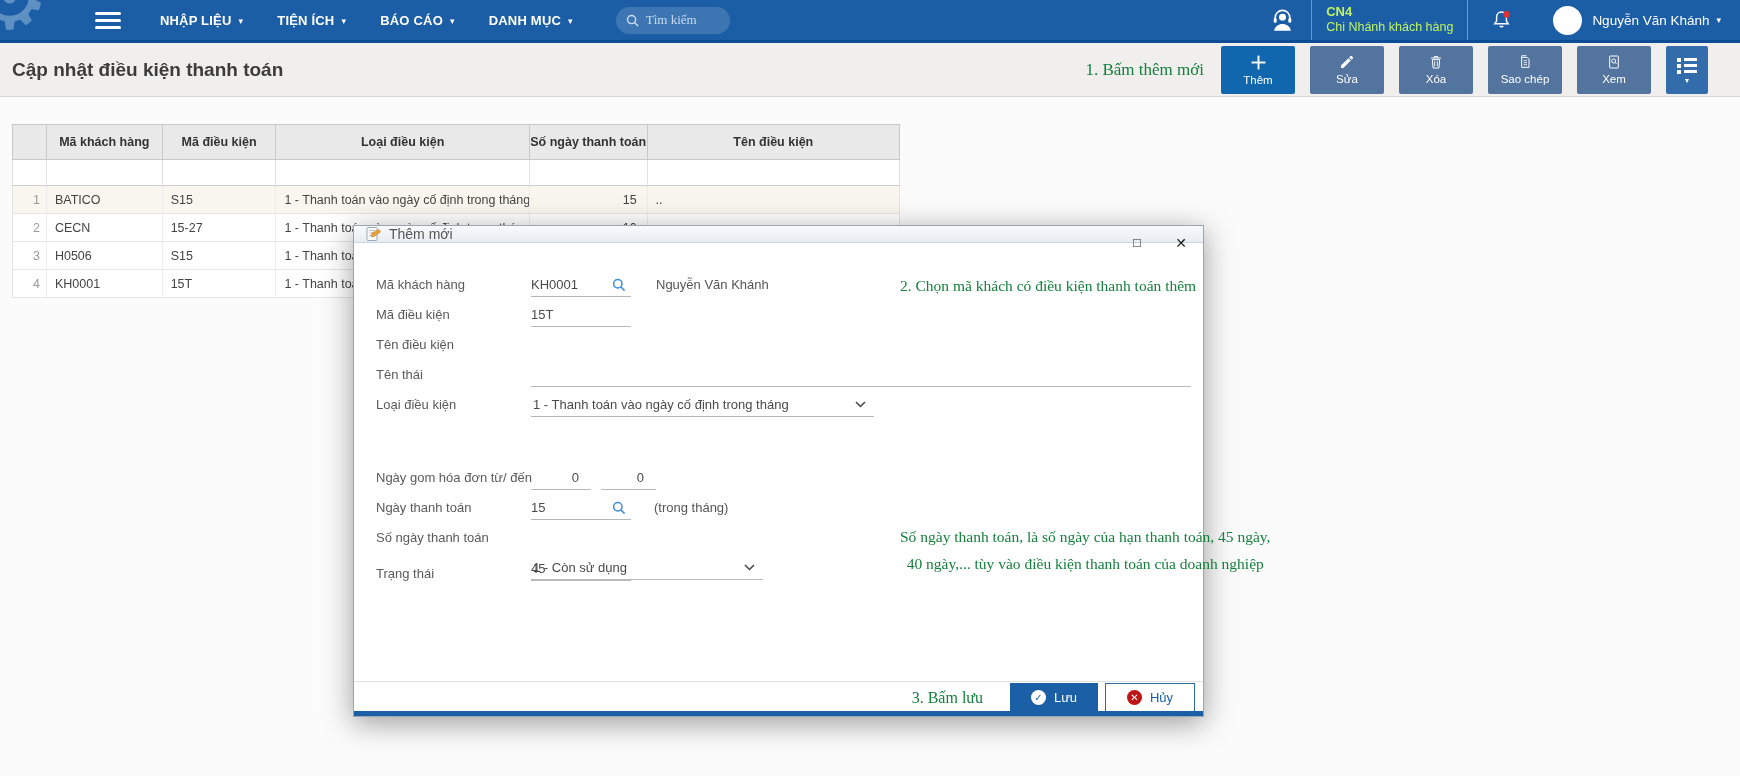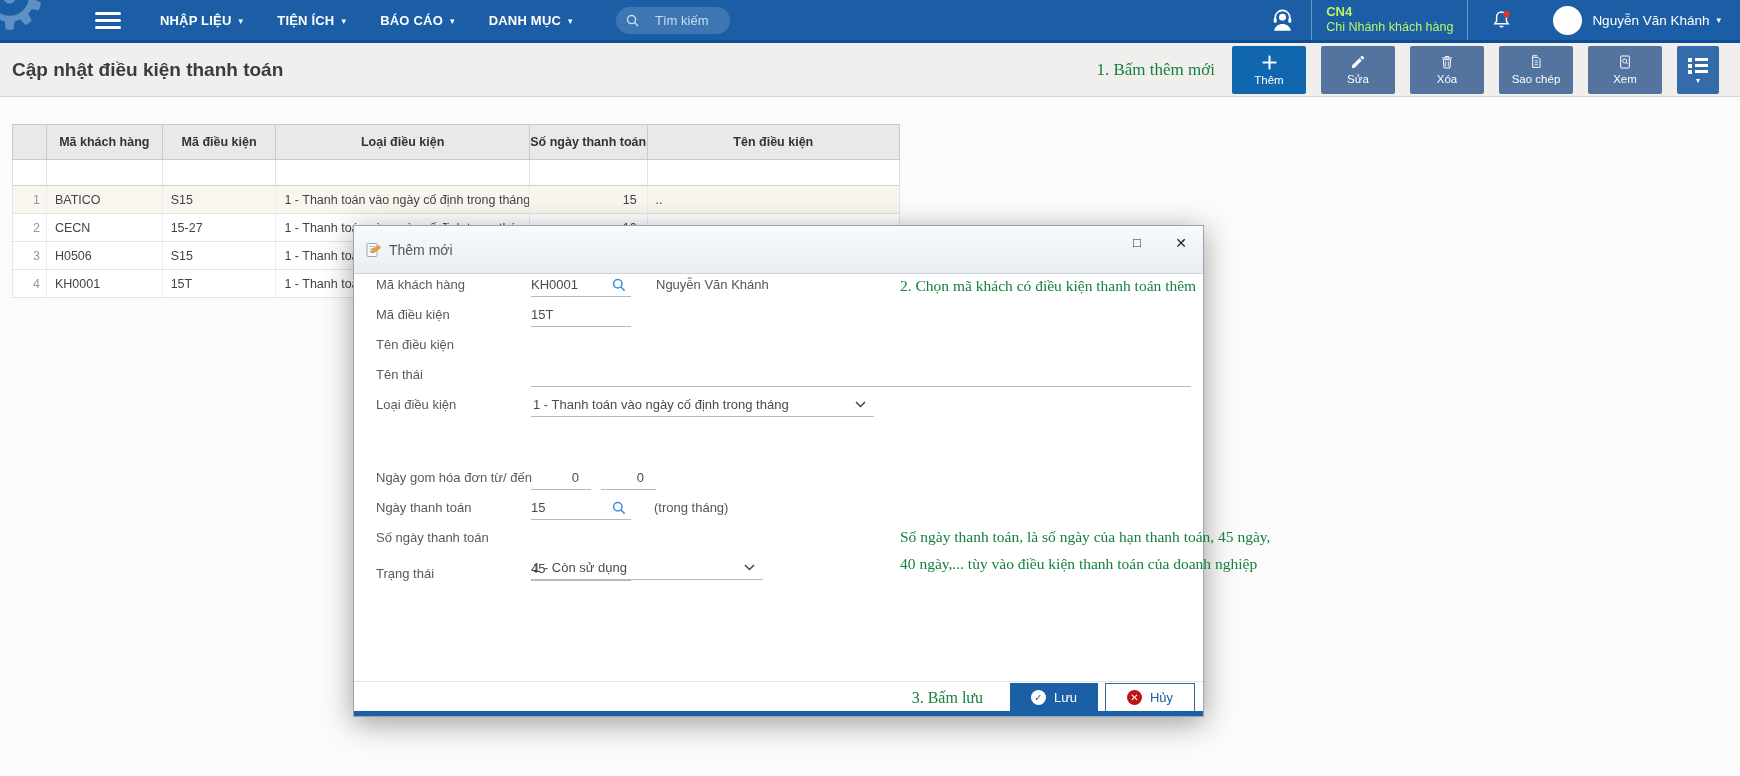--- a/index.html
+++ b/index.html
@@ -36,21 +36,21 @@
     display:flex; align-items:center; height:100%; letter-spacing:.2px; cursor:pointer;
   }
   .menu-item .caret { font-size:9px; margin-left:7px; margin-top:2px; }
   .nav-search {
     margin-left:26px; width:114px; height:27px; border-radius:14px;
     background:#3e76b4; display:flex; align-items:center; padding:0 10px;
   }
   .nav-search svg { flex:0 0 auto; margin-right:7px; }
   .nav-search input {
     background:transparent; border:none; outline:none; width:72px;
-    font-size:13px; color:#fef9c3; font-family:Liberation Sans, sans-serif;text-align:center;
+    font-size:13px; color:#fef9c3; font-family:Liberation Serif, serif;
   }
   .nav-search input::placeholder { color:#c9dcf0; }
   .nav-right { margin-left:auto; display:flex; align-items:center; height:100%; padding-right:12px; }
   .v-divider { width:1px; height:40px; background:rgba(255,255,255,.35); }
   .headset-wrap { padding:0 15px; display:flex; align-items:center; cursor:pointer; }
   .branch { padding:0 14px; color:#bef264; line-height:1.25; cursor:default; }
   .branch .code { font-weight:700; font-size:13px; }
   .branch .name { font-size:12.5px; }
   .bell-wrap { padding:0 22px; display:flex; align-items:center; cursor:pointer; }
   .avatar { width:29px; height:29px; border-radius:50%; background:#fff; margin-left:18px; }
@@ -58,21 +58,21 @@
   .user-name .caret { font-size:9px; margin-left:7px; }
 
   
   .toolbar {
     position:absolute; top:43px; left:0; right:0; height:54px;
     background:#f0efee; border-bottom:1px solid #d7d7d7;
     display:flex; align-items:center;
   }
   .page-title { margin-left:12px; font-size:19px; font-weight:600; color:#3c3c3c; }
   .annot-1 { margin-left:auto; margin-right:17px; font-size:17px; }
-  .tool-btns { display:flex; gap:15px; margin-right:21px; }
+  .tool-btns { display:flex; gap:15px; margin-right:32px; }
   .tbtn {
     min-width:74px; height:48px; border-radius:2px; cursor:pointer;
     background:#53749e; color:#fff; border:none;
     display:flex; flex-direction:column; align-items:center; justify-content:center; gap:3px;
     font-size:11.5px; font-family:inherit; padding:0 9px;
   }
   .tbtn.primary { background:#1167ad; }
   .tbtn-list {
     width:42px; height:48px; border-radius:2px; background:#336cab; border:none; cursor:pointer;
     display:flex; flex-direction:column; align-items:center; justify-content:center; gap:2px;
@@ -100,21 +100,21 @@
   .g-row .cell { border-right:1px solid #ededed; height:100%; }
   .g-row .cell:last-child { border-right:none; }
   .g-row.sel { background:#f8f6ee; }
 
   
   .modal {
     position:absolute; left:353px; top:225px; width:851px; height:492px;
     background:#fff; border:1px solid #98a5b3; box-shadow:0 6px 28px rgba(0,0,0,.38); z-index:10;
   }
   .m-header {
-    position:absolute; top:0; left:0; right:0; height:48px;
+    position:absolute; top:0; left:0; right:0; height:17px;
     background:linear-gradient(#f8fafc,#e9edf2); border-bottom:1px solid #ccd4dc;
     display:flex; align-items:center; padding:0 11px; font-size:14px; color:#555;
   }
   .m-header .m-title { margin-left:8px; }
   .wbtn {
     position:absolute; top:7px; width:20px; height:20px; border:none; background:transparent;
     color:#222; font-size:13px; line-height:20px; text-align:center; cursor:pointer; font-family:inherit;
   }
   .wbtn.max { right:56px; } .wbtn.close { right:12px; font-size:14px; }
 
@@ -124,21 +124,21 @@
     background:transparent; outline:none; font-size:13px; color:#4a4a4a; font-family:inherit;
   }
   .mag { position:absolute; width:14px; height:14px; }
   .side-text { position:absolute; font-size:13px; color:#555; line-height:26px; }
   .u-select {
     position:absolute; height:25px; border-bottom:1px solid #b8b8b8; cursor:pointer;
     font-size:13px; color:#4a4a4a; display:flex; align-items:center; padding-left:2px;
   }
   .u-select .chev { margin-left:auto; margin-right:8px; display:flex; }
 
-  .m-annot { position:absolute; font-size:15.5px; line-height:23px; white-space:nowrap; }
+  .m-annot { position:absolute; font-size:15.5px; line-height:23px; white-space:nowrap;text-align:center; }
 
   .tabbar { position:absolute; left:0; top:206px; width:100%; height:26px; border-bottom:1px solid #c9ccd1; }
   .tab-active {
     position:absolute; left:8px; top:0; height:27px; background:#fff; z-index:2;
     border:1px solid #c9ccd1; border-bottom:none; padding:0 13px; line-height:25px;
     font-size:12.5px; font-weight:700; color:#1a5da5; cursor:pointer;
   }
   .tab-inactive { position:absolute; left:120px; top:0; height:26px; padding:0 13px; line-height:26px; font-size:12.5px; color:#6f6f6f; cursor:pointer; }
 
   .m-footer {

